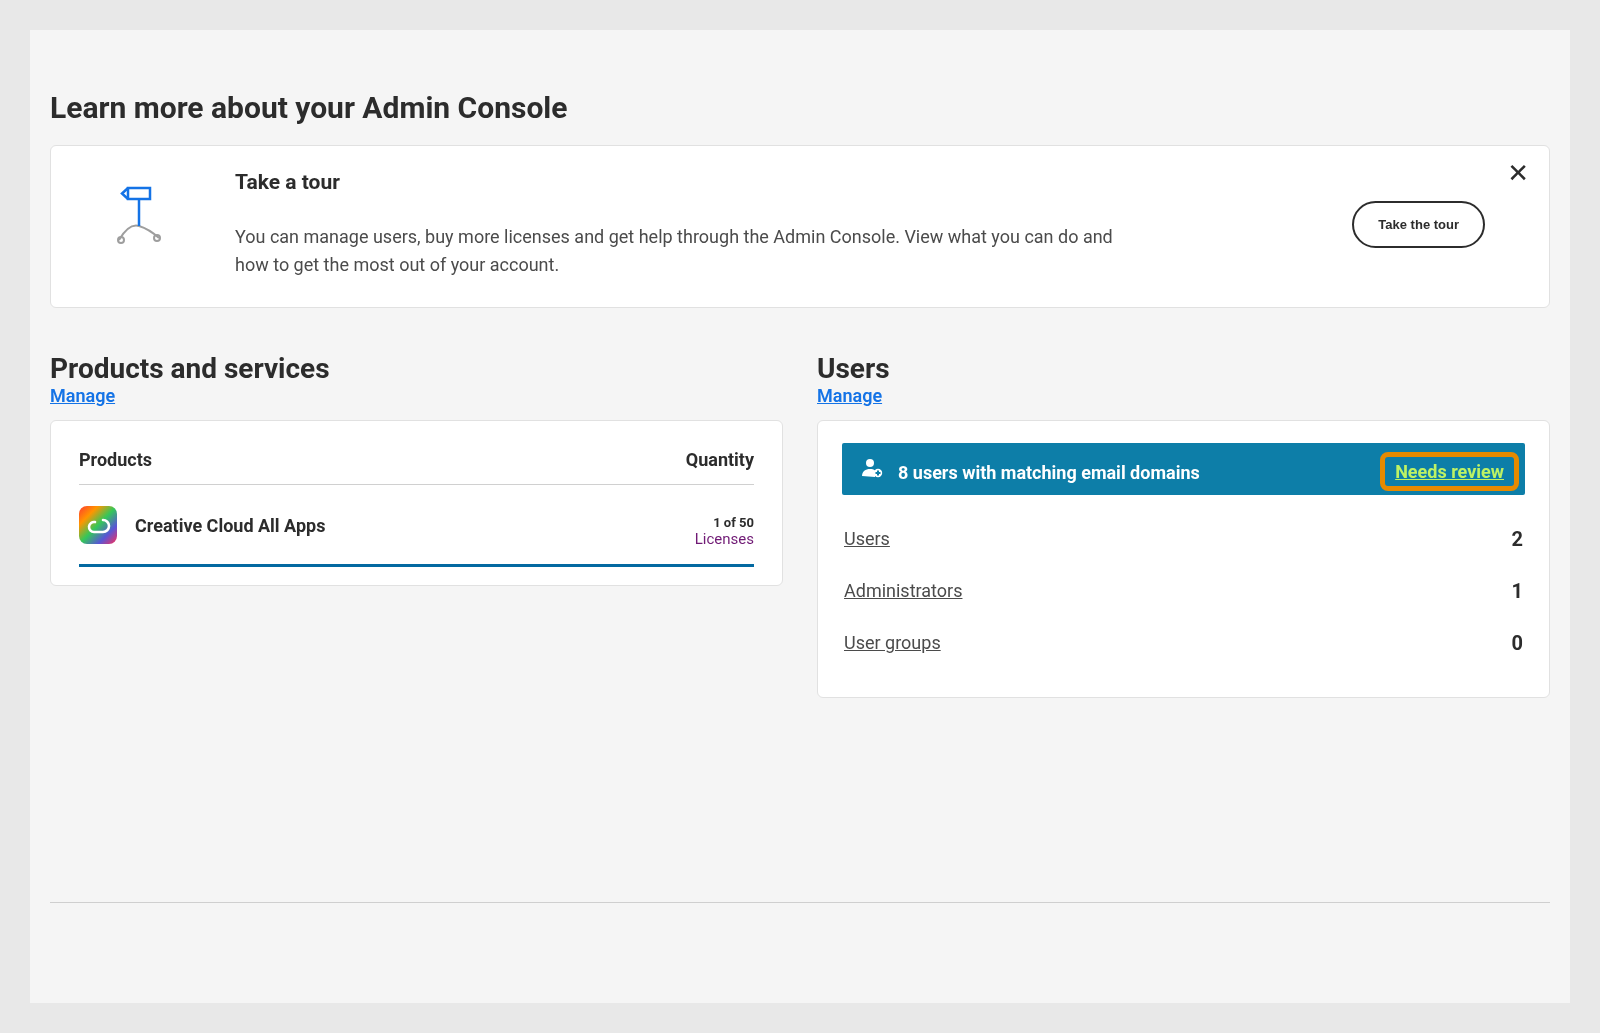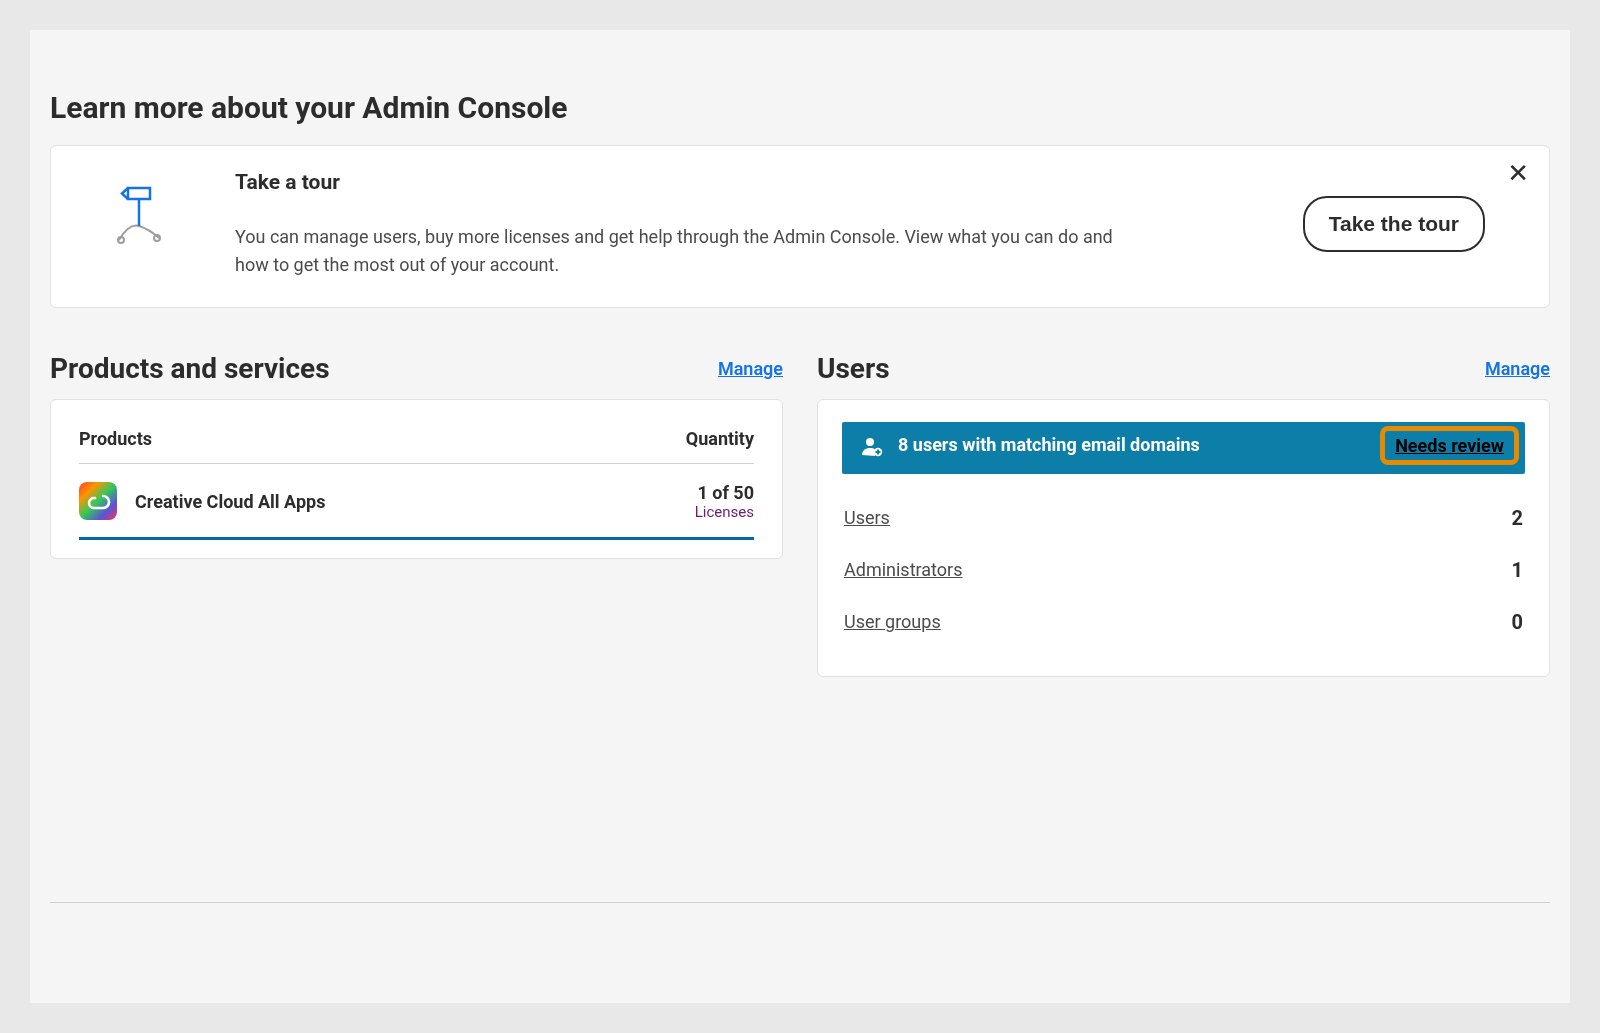--- a/index.html
+++ b/index.html
@@ -77,21 +77,21 @@
       color: #4b4b4b;
       line-height: 1.55;
       max-width: 880px;
       margin-top: 29px;
     }
     .tour-btn {
       border: 2px solid #2c2c2c;
       background: #fff;
       border-radius: 24px;
       padding: 14px 24px;
-      font-size: 21px;
+      font-size: 13px;
       font-weight: 700;
       color: #2c2c2c;
       cursor: pointer;
       align-self: center;
       margin-right: 36px;
     }
     .close-x {
       position: absolute;
       top: 14px;
       right: 20px;
@@ -106,22 +106,23 @@
       display: flex;
       gap: 34px;
     }
     .col {
       flex: 1;
       min-width: 0;
     }
     .section-head {
       display: flex;
       justify-content: space-between;
-      align-items: center;
+      align-items: flex-start;
       margin-bottom: 14px;
+      flex-direction: column;
     }
     .section-title {
       font-size: 28px;
       font-weight: 700;
       color: #2c2c2c;
     }
     .manage-link {
       color: #1473e6;
       font-size: 18px;
       text-decoration: underline;
@@ -161,49 +162,50 @@
     .product-name {
       font-size: 18px;
       font-weight: 700;
       color: #2c2c2c;
       flex: 1;
     }
     .product-qty {
       text-align: right;
     }
     .qty-main {
-      font-size: 18px;
-      font-weight: 700;
-      color: #2c2c2c;
+      font-size: 13px;
+      font-weight: 700;
+      color: #2c2c2c;
+      margin-top: 12px;
     }
     .qty-sub {
       font-size: 15px;
       color: #701a75;
     }
 
     .users-panel {
       padding: 22px 24px 24px 24px;
     }
     .review-banner {
       background: #0d7ea8;
       color: #fff;
       display: flex;
-      align-items: flex-start;
+      align-items: flex-end;
       padding: 12px 18px;
       border-radius: 2px;
       gap: 14px;
       margin-bottom: 22px;
     }
     .review-text {
       font-size: 18px;
       font-weight: 700;
       flex: 1;
     }
     .review-link {
-      color: #000000;
+      color: #bef264;
       font-size: 18px;
       font-weight: 700;
       text-decoration: underline;
       cursor: pointer;
     }
     .highlight-box {
       border: 5px solid #e68a00;
       border-radius: 8px;
       padding: 4px 10px;
       margin: -8px -12px -8px 0;

